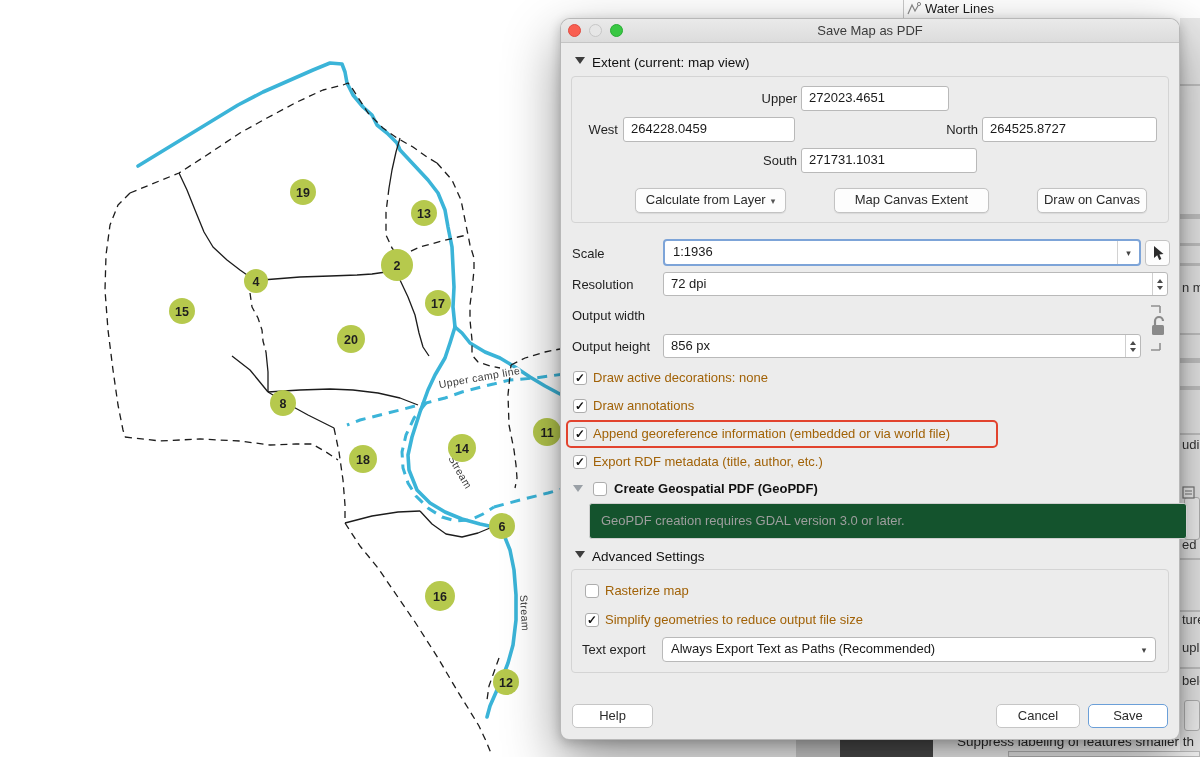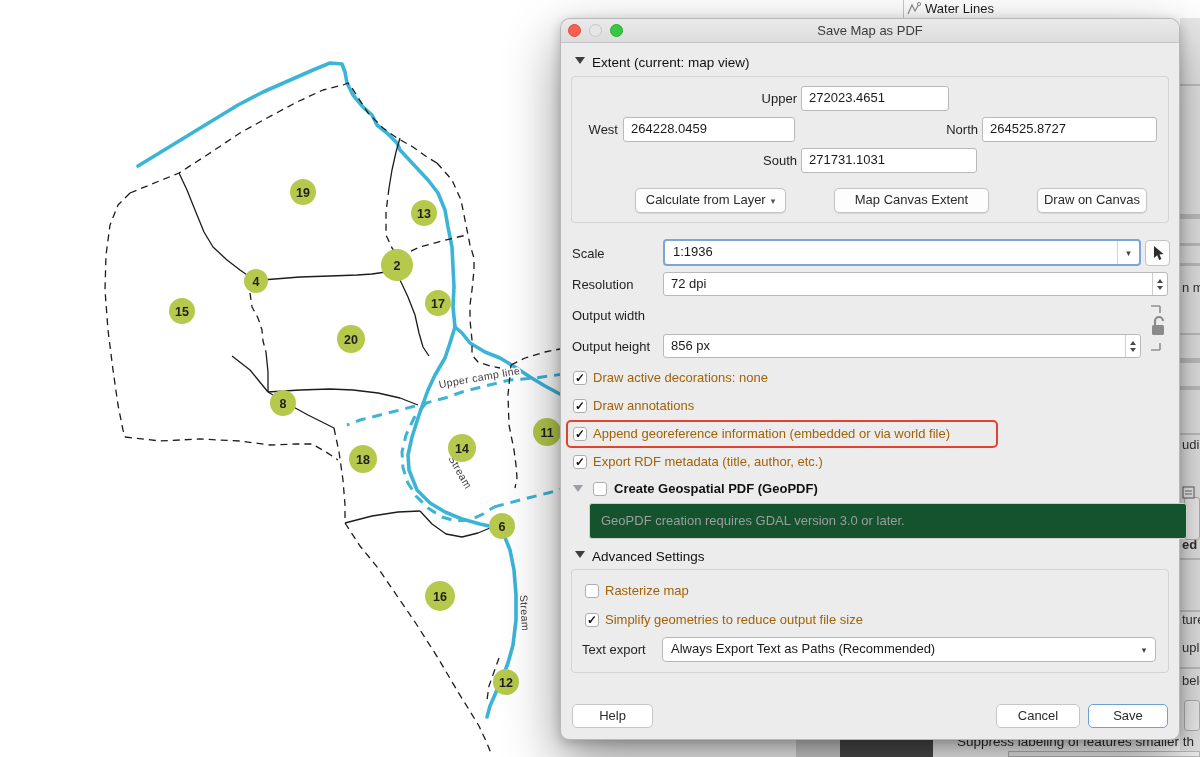--- a/index.html
+++ b/index.html
@@ -187,21 +187,21 @@
     <div class="strip-box" style="top:479px;height:43px"></div>
     <div class="strip-box" style="top:682px;height:31px"></div>
     <svg class="frag-icon" width="14" height="14" viewBox="0 0 14 14">
       <rect x="1" y="1" width="11" height="11" fill="#f2f2f2" stroke="#777" stroke-width="1.2"></rect>
       <line x1="3" y1="5" x2="10" y2="5" stroke="#777" stroke-width="1"></line>
       <line x1="3" y1="8" x2="10" y2="8" stroke="#777" stroke-width="1"></line>
     </svg>
     <div>
         <span class="frag" style="top: 262px;">n m</span>
         <span class="frag" style="top: 419px;">udin</span>
-        <span class="frag" style="top: 519px; font-weight: bold;">ed</span>
+        <span class="frag" style="top: 519px;">ed</span>
         <span class="frag" style="top: 594px;">ture</span>
         <span class="frag" style="top: 622px;">upli</span>
         <span class="frag" style="top: 655px;">bele</span>
       </div>
   </div>
 
   <div class="swatch-gray"></div>
   <div class="swatch-dark"></div>
   <div class="bottom-text">Suppress labeling of features smaller th</div>
   <div class="bottom-box"></div>

